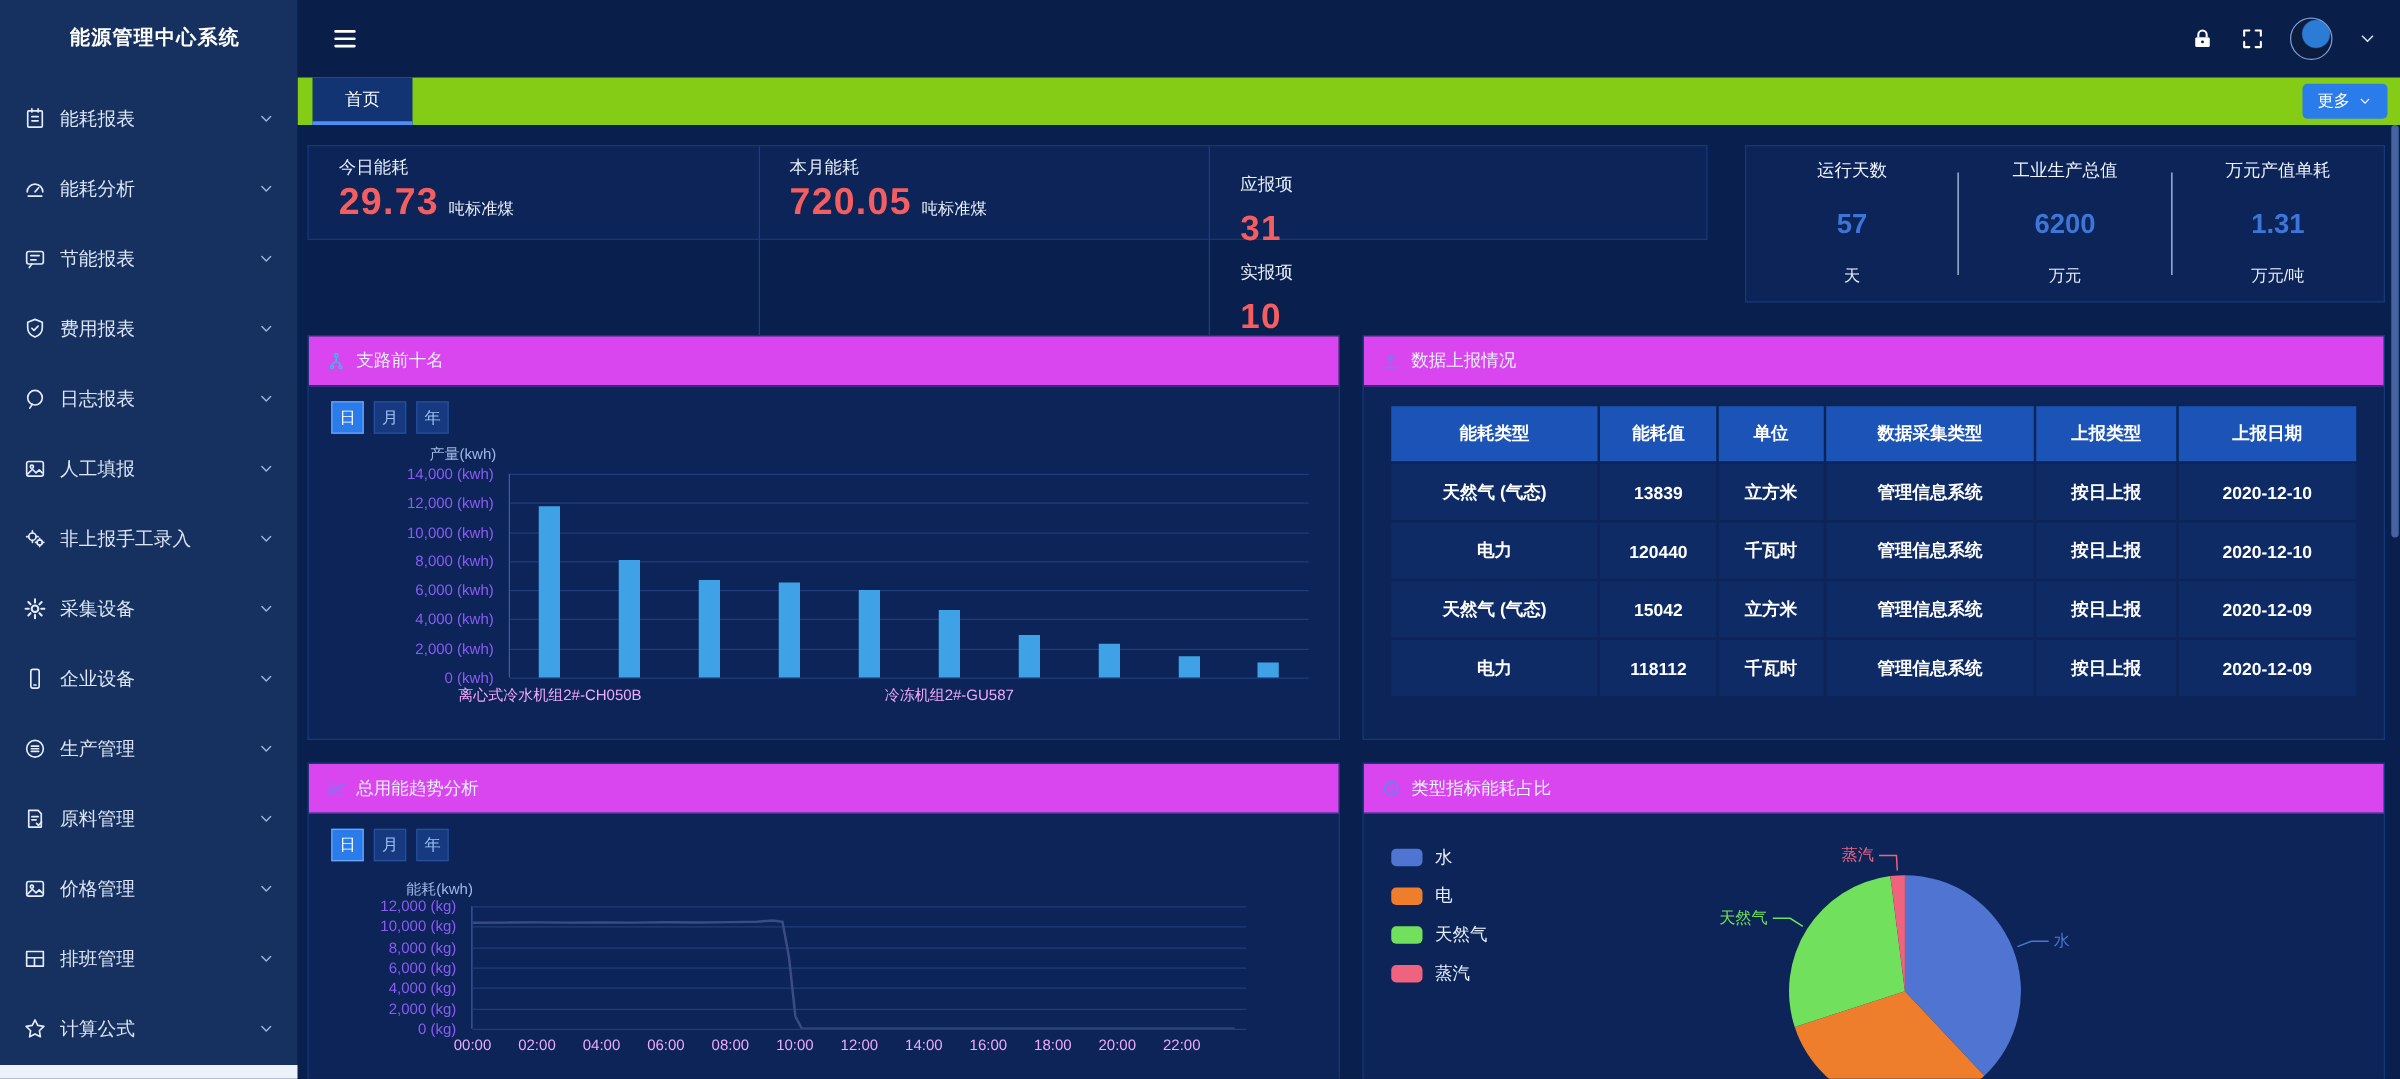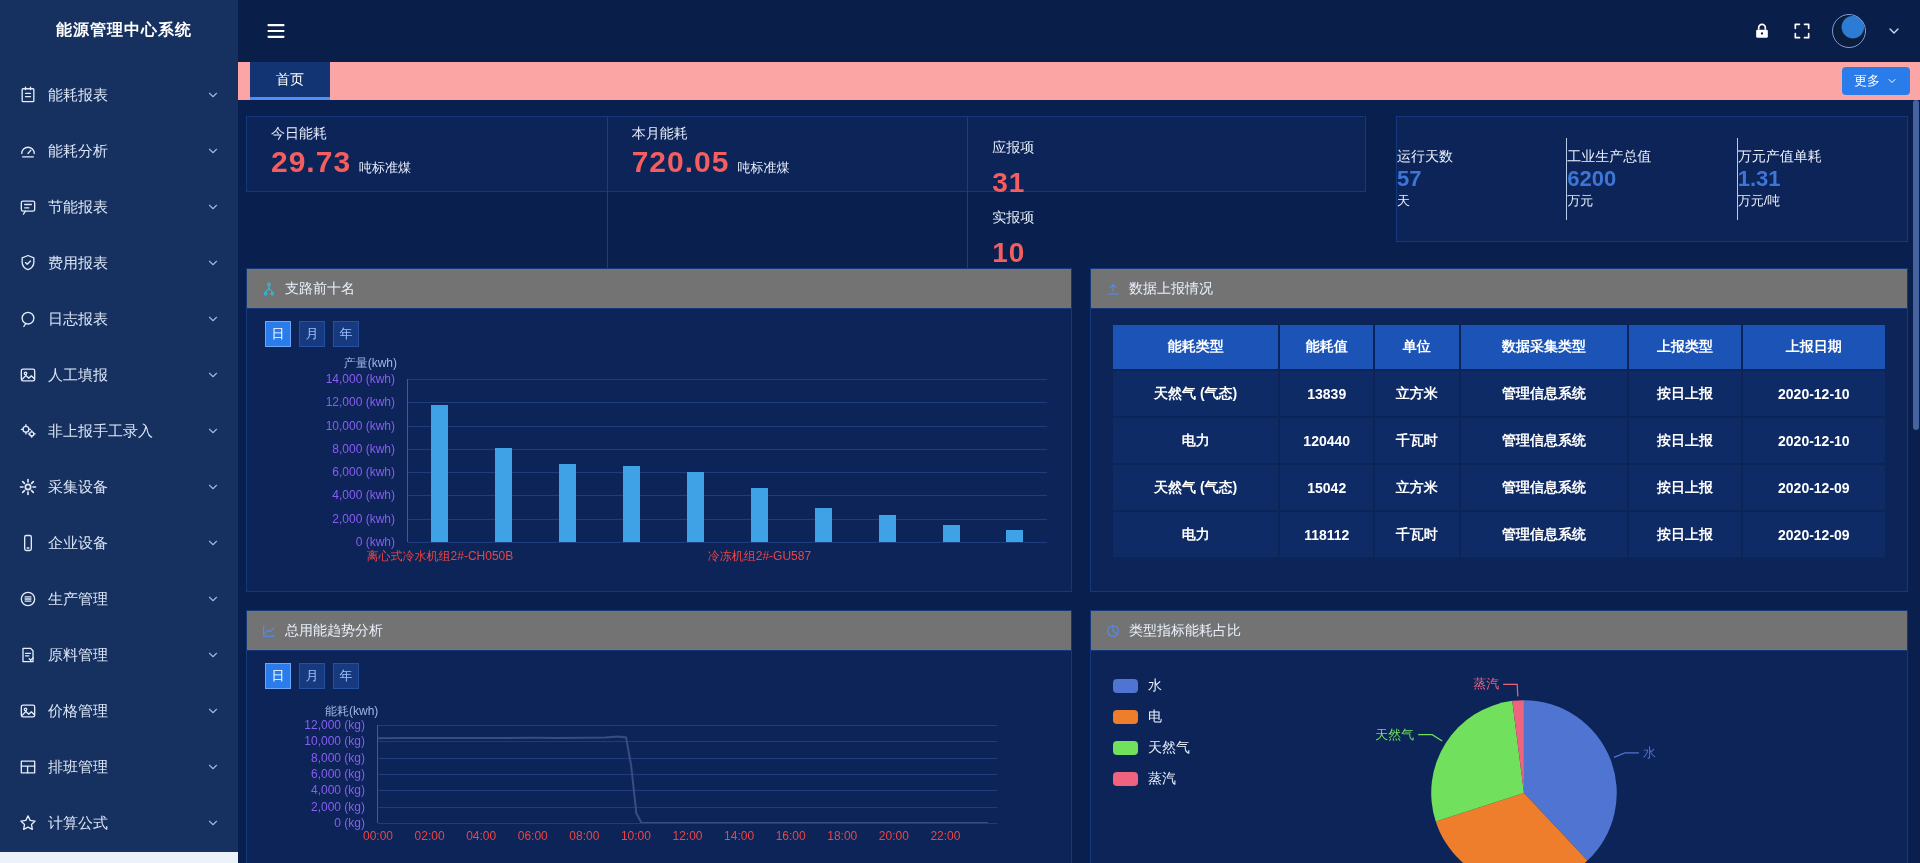--- a/index.html
+++ b/index.html
@@ -23,21 +23,21 @@
   
   .topbar { position:absolute; left:238px; top:0; right:0; height:62px; background:#0A1E4A;
     display:flex; align-items:center; padding:0 18px 0 26px; }
   .hamburger { width:24px; height:20px; color:#FFFFFF; cursor:pointer; }
   .topbar-right { margin-left:auto; display:flex; align-items:center; gap:20px; }
   .tb-ico { width:20px; height:20px; color:#FFFFFF; cursor:pointer; }
   .avatar { width:34px; height:34px; border-radius:50%; border:1px solid #7C9CD6; cursor:pointer;
     background:radial-gradient(circle at 62% 38%, #2C7BD4 0 38%, #0B1C3C 42%); }
   .tb-chev { width:16px; height:16px; color:#CFDCF2; cursor:pointer; }
 
-  .tabbar { position:absolute; left:238px; top:62px; right:0; height:38px; background:#fca5a5;
+  .tabbar { position:absolute; left:238px; top:62px; right:0; height:38px; background:#84cc16;
     display:flex; align-items:stretch; padding-left:12px; }
   .tab { padding:0 26px; display:flex; align-items:center; font-size:14px; color:#FFFFFF;
     background:#123472; border-bottom:3px solid #4E8EF7; cursor:pointer; }
   .more-btn { margin-left:auto; margin-right:10px; align-self:center;
     background:#2B7CEB; color:#fff; font-size:13px; border:none; border-radius:4px;
     height:28px; padding:0 12px; display:flex; align-items:center; gap:6px; cursor:pointer; }
   .more-btn .m-chev { width:12px; height:12px; color:#fff; }
 
   
   .content { position:absolute; left:238px; top:100px; right:0; bottom:0;
@@ -55,50 +55,50 @@
   .kpi-big { margin-top:2px; display:flex; align-items:baseline; gap:8px; }
   .kpi-num { font-size:30px; font-weight:bold; color:#F45E60; letter-spacing:1px; }
   .kpi-unit { font-size:13px; color:#E8EFFC; }
   .kpi-items { display:flex; align-items:baseline; gap:10px; padding-top:14px;flex-direction:column; }
   .kpi-items .kpi-num { font-size:28px; }
   .kpi-cell2 { display:flex; align-items:center; gap:14px; padding:0 10px 0 24px;
     border-right:1px solid #1A3E86; font-size:14px; color:#E8EFFC; }
   .kpi-cell2:last-child { border-right:none; }
   .trend-green { color:#29D34C; }
   .kpi-right { width:512px; height:126px; display:flex; align-items:center; }
-  .stat-col { flex:1; text-align:left; border-right:1px solid #B9CBEA; height:82px;
-    display:flex; flex-direction:column; justify-content:center; gap:0; }
+  .stat-col { flex:1; text-align:center; border-right:1px solid #B9CBEA; height:82px;
+    display:flex; flex-direction:column; justify-content:center; gap:20px; }
   .stat-col:last-child { border-right:none; }
   .stat-label { font-size:14px; color:#EDF3FE; }
   .stat-num { font-size:22px; font-weight:bold; color:#3D76D8; }
   .stat-unit { font-size:13px; color:#E8EFFC; }
 
   
   .panels { margin-top:26px; display:grid; grid-template-columns:826px 818px; gap:18px; }
   .panel { height:324px; position:relative; overflow:hidden; }
-  .panel-header { height:40px; background:#737373; display:flex; align-items:center;
+  .panel-header { height:40px; background:#d946ef; display:flex; align-items:center;
     padding:0 14px; gap:8px; border-bottom:1px solid #15387D; }
   .p-ico { width:16px; height:16px; }
   .p-title { font-size:14px; color:#EAF1FD; }
   .period-tabs { display:flex; gap:8px; margin:12px 0 0 18px; }
   .ptab { width:26px; height:26px; display:flex; align-items:center; justify-content:center;
     font-size:13px; color:#9FC1F7; background:#16397F; border:1px solid #25509F; cursor:pointer; }
   .ptab.active { background:#2B7CEB; color:#fff; border-color:#6AA6FA; }
 
   
   .bar-chart { position:relative; height:235px; margin-top:4px; }
   .axis-title { position:absolute; font-size:12px; color:#9FB8E6; }
   .plot { position:absolute; border-left:1px solid #3A5CA8; }
   .gridline { position:absolute; left:0; right:0; height:1px; background:#1E3C7E; }
   .ytick { position:absolute; font-size:12px; color:#8b5cf6; text-align:right;
     transform:translateY(-50%); white-space:nowrap; }
   .bars { position:absolute; left:0; right:0; bottom:0; top:0; display:flex;
     align-items:flex-end; justify-content:space-around; }
   .bar { width:17px; background:#3FA2E6; }
-  .xlab { position:absolute; top:100%; margin-top:6px; font-size:12px; color:#ef4444;
+  .xlab { position:absolute; top:100%; margin-top:6px; font-size:12px; color:#f0abfc;
     transform:translateX(-50%); white-space:nowrap; }
 
   
   .line-chart { position:relative; height:160px; margin-top:14px; }
 
   
   .rep-table { margin:14px 20px 0 20px; border-collapse:separate; border-spacing:2px; width:calc(100% - 40px); }
   .rep-table th { background:#1B53B6; color:#fff; font-size:14px; height:44px; font-weight:bold; }
   .rep-table td { background:#0F2B66; color:#fff; font-size:14px; font-weight:bold;
     height:45px; text-align:center; }

